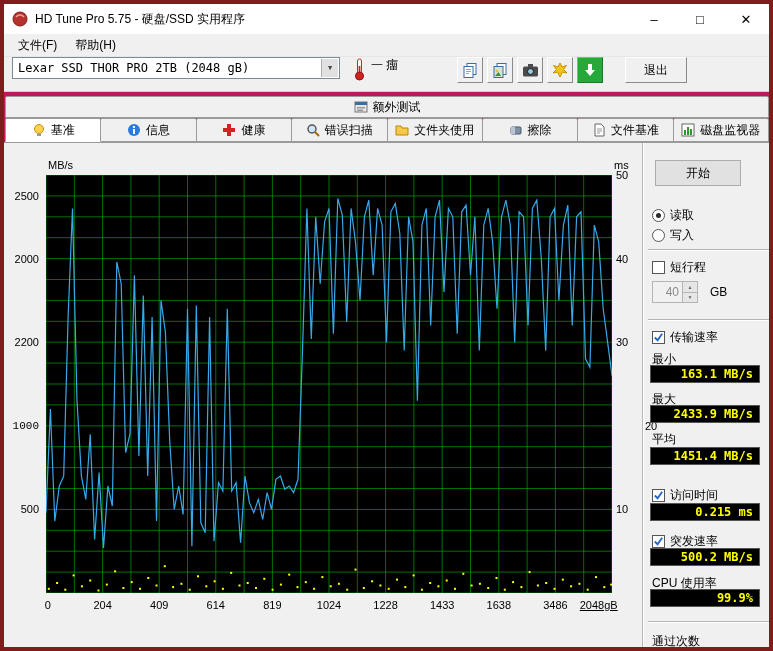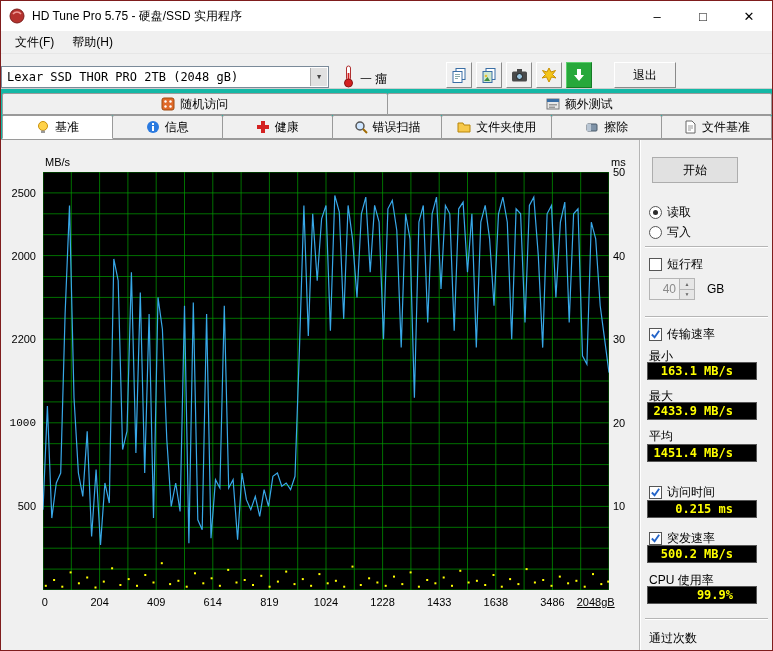--- a/index.html
+++ b/index.html
@@ -1,35 +1,35 @@
 <!DOCTYPE html>
 <html><head>
 <meta charset="utf-8">
 <style>
   *{box-sizing:border-box;margin:0;padding:0}
   html,body{width:773px;height:651px;overflow:hidden;background:#fff;
     font-family:"Liberation Sans","DejaVu Sans",sans-serif;font-size:12px;color:#000}
-  .window{position:relative;width:773px;height:651px;background:#14b8a6;
-    border:1px solid #7f1d1d;overflow:hidden}
+  .window{position:relative;width:773px;height:651px;background:#be185d;
+    border:4px solid #7f1d1d;overflow:hidden}
   
   .titlebar{position:absolute;top:0;left:0;right:0;height:30px;background:#fff;
     display:flex;align-items:center}
   .app-icon{width:16px;height:16px;margin-left:8px;flex:0 0 auto}
   .title-text{margin-left:7px;font-size:12px;white-space:nowrap}
   .win-controls{margin-left:auto;display:flex;height:100%}
   .win-btn{width:46px;height:100%;display:flex;align-items:center;justify-content:center;
     font-size:13px;cursor:default}
   
   .menubar{position:absolute;top:30px;left:0;right:0;height:22px;background:#f0f0f0;
     display:flex;align-items:center;padding-left:6px;gap:2px}
   .menu-item{padding:2px 8px}
   
   .toolbar{position:absolute;top:52px;left:0;right:0;height:36px;background:#f0f0f0;
     border-top:1px solid #e6e6e6;border-bottom:1px solid #cfcfcf;
-    display:flex;align-items:flex-end;padding:0 0}
+    display:flex;align-items:flex-start;padding:0 8px}
   .combo{width:328px;height:22px;background:#fff;border:1px solid #7a8a99;position:relative;
     display:flex;align-items:center;padding-left:5px;
     font-family:"DejaVu Sans Mono","Liberation Mono",monospace;font-size:12px}
   .combo-arrow{position:absolute;right:1px;top:1px;bottom:1px;width:17px;background:#e1e1e1;
     border-left:1px solid #adadad;display:flex;align-items:center;justify-content:center;
     font-size:7px;color:#444}
   .thermo{margin-left:14px}
   .temp-text{margin-left:6px;width:46px}
   .tool-group{display:flex;gap:4px;margin-left:40px}
   .tool-btn{width:26px;height:26px;background:#f0f0f0;border:1px solid;
@@ -86,21 +86,21 @@
   .spin-value{flex:1;text-align:right;padding-right:3px;color:#8a8a8a}
   .spin-btns{width:15px;height:100%;border-left:1px solid #b5b5b5;display:flex;
     flex-direction:column}
   .spin-up,.spin-down{flex:1;display:flex;align-items:center;justify-content:center;
     font-size:5px;color:#666;background:#e6e6e6}
   .spin-up{border-bottom:1px solid #b5b5b5}
   .gb-label{position:absolute;left:66px;top:142px}
   .val-label{position:absolute;left:8px}
   .val-box{position:absolute;left:6px;width:110px;height:18px;background:#000;color:#ffff00;
     font-family:"DejaVu Sans Mono","Liberation Mono",monospace;font-weight:bold;font-size:12px;
-    display:flex;align-items:center;justify-content:flex-end;padding-right:23px;
+    display:flex;align-items:center;justify-content:flex-end;padding-right:6px;
     border:1px solid #555}
 </style>
 </head>
 <body>
 
 <div class="window">
 
   <div class="titlebar">
     <svg class="app-icon" viewBox="0 0 16 16">
       <circle cx="8" cy="8" r="7" fill="#b5322e" stroke="#7d1f1c"></circle>
@@ -166,30 +166,20 @@
         </svg>
       </button>
     </div>
     <button class="exit-btn">退出</button>
   </div>
 
   <div class="tabs">
     <div class="tabrow tabrow1">
       <div class="tab">
         <svg width="14" height="14" viewBox="0 0 14 14">
-          <rect x="1" y="1" width="12" height="12" rx="2" fill="#e06a2a" stroke="#a04a10"></rect>
-          <circle cx="4.5" cy="4.5" r="1.2" fill="#fff"></circle>
-            <circle cx="9.5" cy="4.5" r="1.2" fill="#fff"></circle>
-          <circle cx="4.5" cy="9.5" r="1.2" fill="#fff"></circle>
-            <circle cx="9.5" cy="9.5" r="1.2" fill="#fff"></circle>
-        </svg>
-        <span>随机访问</span>
-      </div>
-      <div class="tab">
-        <svg width="14" height="14" viewBox="0 0 14 14">
           <rect x="1" y="2" width="12" height="10" fill="#e8e8e8" stroke="#777"></rect>
           <rect x="1" y="2" width="12" height="3" fill="#3a6ea5"></rect>
           <rect x="3" y="7" width="8" height="1.5" fill="#999"></rect>
           <rect x="3" y="9.5" width="6" height="1.5" fill="#999"></rect>
         </svg>
         <span>额外测试</span>
       </div>
     </div>
     <div class="tabrow tabrow2">
       <div class="tab active">
@@ -235,20 +225,29 @@
         <span>擦除</span>
       </div>
       <div class="tab">
         <svg width="14" height="14" viewBox="0 0 14 14">
           <path d="M3 1 H9 L12 4 V13 H3 Z" fill="#fff" stroke="#666"></path>
           <line x1="5" y1="6" x2="10" y2="6" stroke="#999"></line>
           <line x1="5" y1="8" x2="10" y2="8" stroke="#999"></line>
           <line x1="5" y1="10" x2="8" y2="10" stroke="#999"></line>
         </svg>
         <span>文件基准</span>
+      </div>
+      <div class="tab">
+        <svg width="14" height="14" viewBox="0 0 14 14">
+          <rect x="1" y="1" width="12" height="12" fill="#fff" stroke="#666"></rect>
+          <rect x="3" y="7" width="2" height="5" fill="#2a9a2a"></rect>
+          <rect x="6" y="4" width="2" height="8" fill="#2a9a2a"></rect>
+          <rect x="9" y="6" width="2" height="6" fill="#2a9a2a"></rect>
+        </svg>
+        <span>磁盘监视器</span>
       </div>
     </div>
   </div>
 
   <div class="content">
     <div class="chart-area">
       <div class="axis-title left">MB/s</div>
       <div class="axis-title right">ms</div>
       <svg class="plot" viewBox="0 0 566 418" preserveAspectRatio="none">
           <line x1="0.0" y1="0" x2="0.0" y2="418" stroke="#00a000" stroke-width="0.7"></line>
@@ -366,21 +365,21 @@
         </svg>
       <div class="yticks left">
           <div class="ytick" style="top: 334.4px;">500</div>
           <div class="ytick" style="top: 250.8px; font-family: Liberation Mono, monospace;">1000</div>
           <div class="ytick" style="top: 167.2px;">2200</div>
           <div class="ytick" style="top: 83.6px;">2000</div>
           <div class="ytick" style="top: 0px; margin-top: 21px;">2500</div>
         </div>
       <div class="yticks right">
           <div class="ytick" style="top: 334.4px;">10</div>
-          <div class="ytick" style="top: 250.8px;">20</div>
+          <div class="ytick" style="top: 250.8px; margin-left: 29px;">20</div>
           <div class="ytick" style="top: 167.2px;">30</div>
           <div class="ytick" style="top: 83.6px;">40</div>
           <div class="ytick" style="top: 0px;">50</div>
         </div>
       <div class="xticks">
           <div class="xtick" style="left: 0px; transform: translateX(-20%);">0</div>
           <div class="xtick" style="left: 56.6px;">204</div>
           <div class="xtick" style="left: 113.2px;">409</div>
           <div class="xtick" style="left: 169.8px;">614</div>
           <div class="xtick" style="left: 226.4px;">819</div>

